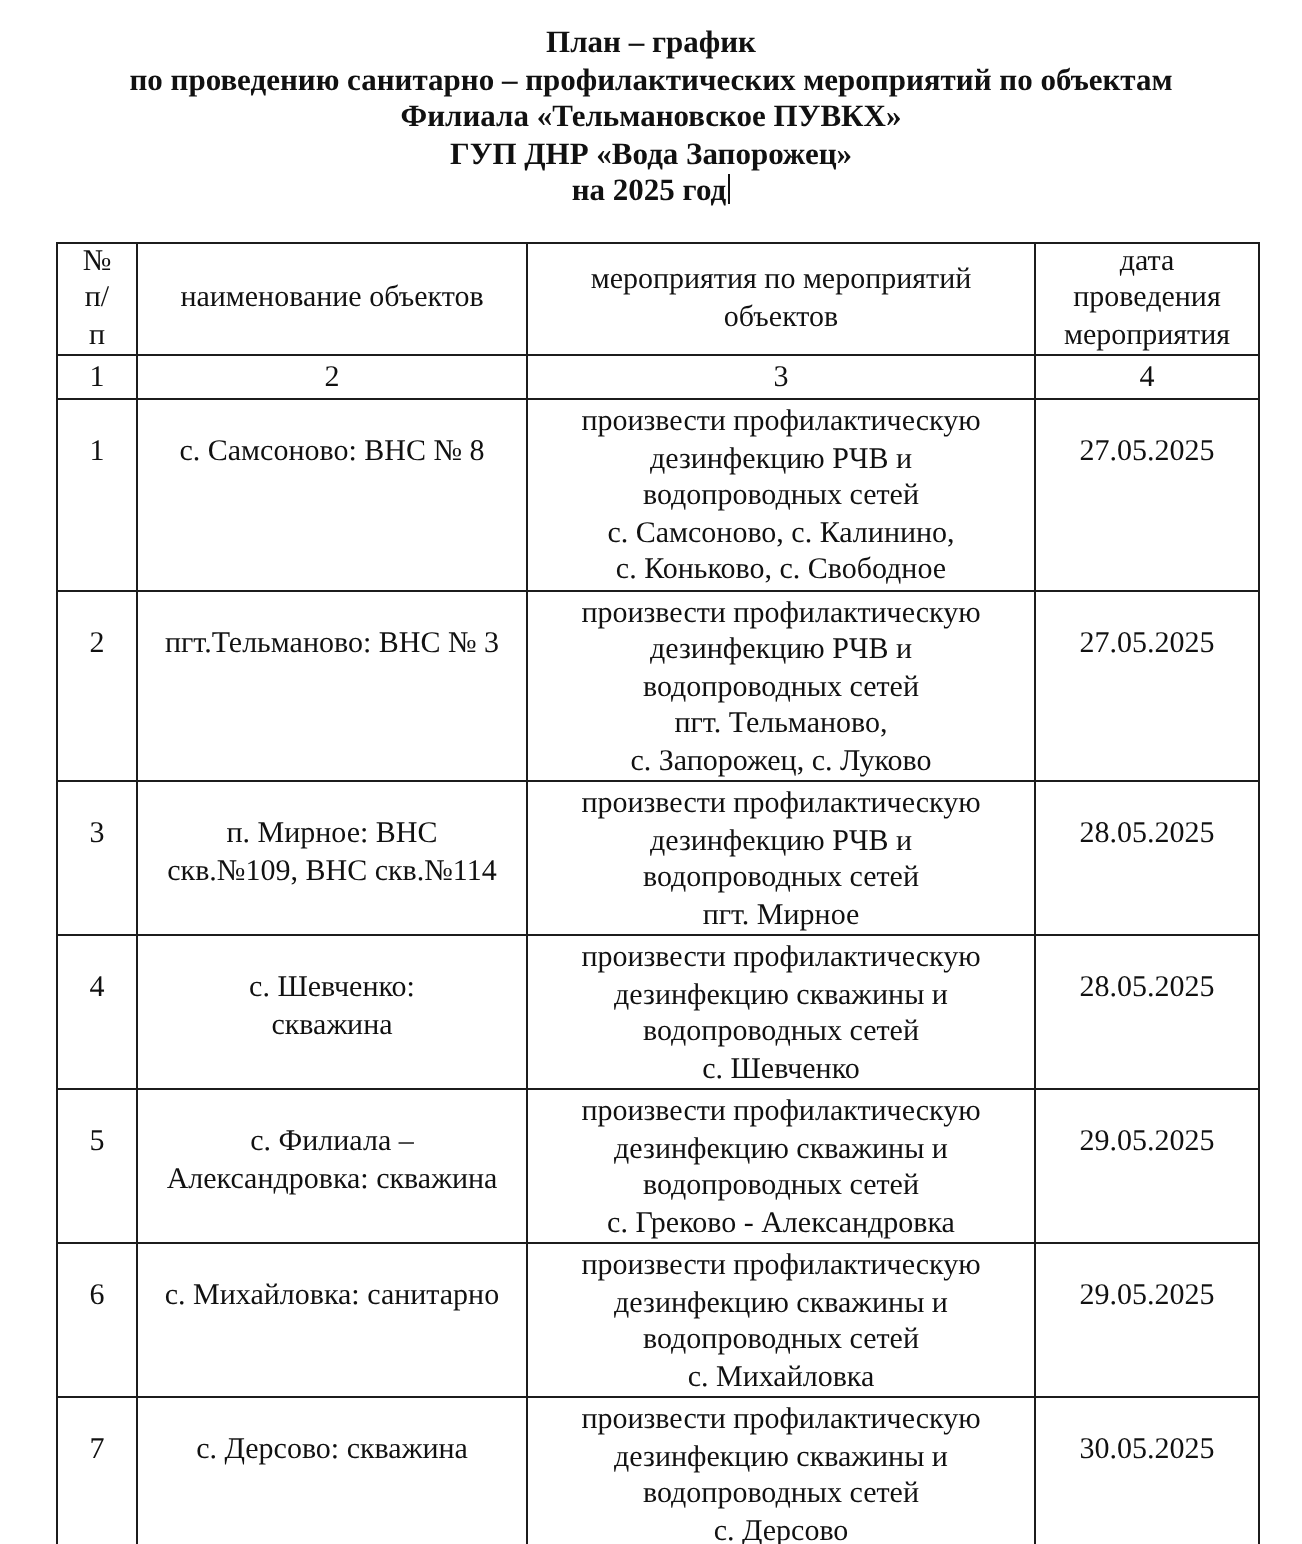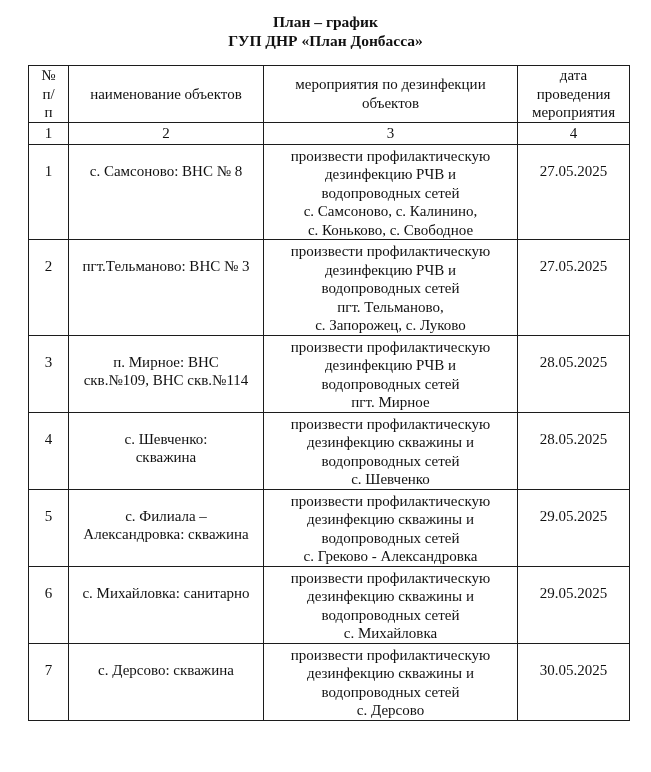--- a/index.html
+++ b/index.html
@@ -65,37 +65,40 @@
   tr.h72 { height: 72px; }
   tr.h70 { height: 70px; }
 </style>
 </head>
 <body>
 
 <div class="page">
 
   <div class="title-block">
     <div class="title-line">План – график</div>
-    <div class="title-line">ГУП ДНР «План Донбасса»</div>
+    <div class="title-line">по проведению санитарно – профилактических мероприятий по объектам</div>
+    <div class="title-line">Филиала «Тельмановское ПУВКХ»</div>
+    <div class="title-line">ГУП ДНР «Вода Запорожец»</div>
+    <div class="title-line"><span>на 2025 год</span><span class="cursor"></span></div>
   </div>
 
   <table class="schedule">
     <colgroup>
       <col style="width:40px">
       <col style="width:195px">
       <col style="width:254px">
       <col style="width:112px">
     </colgroup>
     <thead>
       <tr class="head">
         <th>№
 п/
 п</th>
         <th>наименование объектов</th>
-        <th>мероприятия по дезинфекции
+        <th>мероприятия по мероприятий
 объектов</th>
         <th>дата
 проведения
 мероприятия</th>
       </tr>
       <tr class="colnum">
         <td>1</td>
         <td>2</td>
         <td>3</td>
         <td>4</td>

